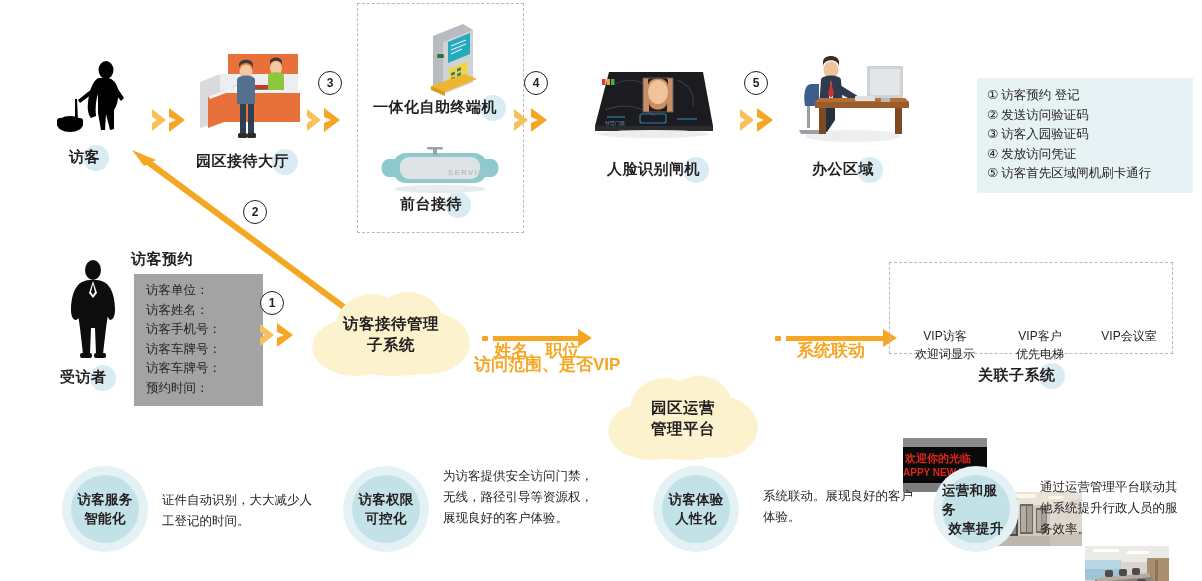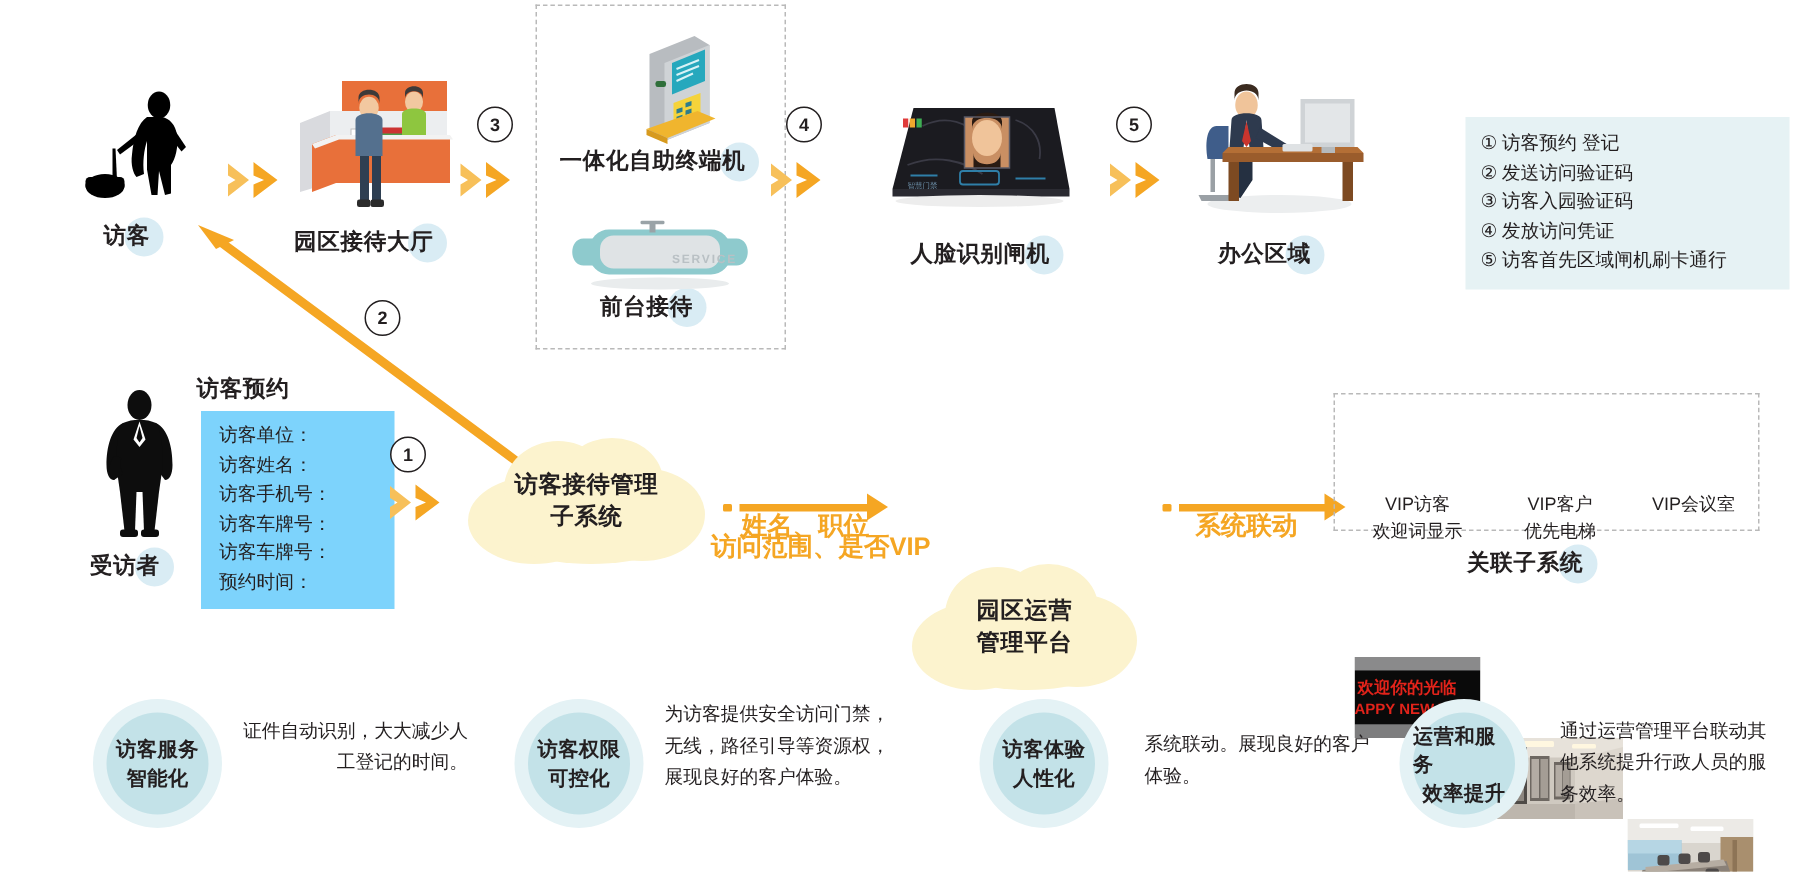--- a/index.html
+++ b/index.html
@@ -30,21 +30,21 @@
   .dashbox{border:1.4px dashed #b9b9b9;}
   
   .sysfn-title{font-weight:bold;font-size:16px;letter-spacing:1px;}
   .sysfn-panel{background:#e6f2f4;padding:8px 12px 9px 10px;}
   .sysfn-row{
     font-size:12.5px;line-height:19.5px;color:#231f20;white-space:nowrap;
     display:flex;gap:3px;align-items:baseline;
   }
   
   .resv-title{font-weight:bold;font-size:15px;letter-spacing:.5px;}
-  .resv-panel{background:#7dd3fc;padding:7px 14px 8px 12px;}
+  .resv-panel{background:#a3a3a3;padding:7px 14px 8px 12px;}
   .resv-row{font-size:12.5px;line-height:19.5px;white-space:nowrap;}
   
   .cloud{position:relative;}
   .cloud .body{position:absolute;background:#fcf3ce;border-radius:50%;}
   .cloud .label{
     position:absolute;inset:0;display:flex;flex-direction:column;
     align-items:center;justify-content:center;z-index:5;
     font-weight:bold;font-size:15.5px;line-height:21px;color:#231f20;letter-spacing:.5px;
   }
   
@@ -490,21 +490,21 @@
 </div>
 
 <div class="abs" style="left:62px;top:466px;">
   <div class="feat-outer">
       <div class="feat-inner">
     <span>访客服务</span>
     <span>智能化</span>
   </div>
     </div>
 </div>
-<div class="abs feat-desc" style="left:162px;top:477px;text-align:right;">证件自动识别，大大减少人工登记的时间。</div>
+<div class="abs feat-desc" style="left:162px;top:490px;">证件自动识别，大大减少人工登记的时间。</div>
 
 <div class="abs" style="left:343px;top:466px;">
   <div class="feat-outer">
       <div class="feat-inner">
     <span>访客权限</span>
     <span>可控化</span>
   </div>
     </div>
 </div>
 <div class="abs feat-desc" style="left:443px;top:466px;">为访客提供安全访问门禁，无线，路径引导等资源权，展现良好的客户体验。</div>

